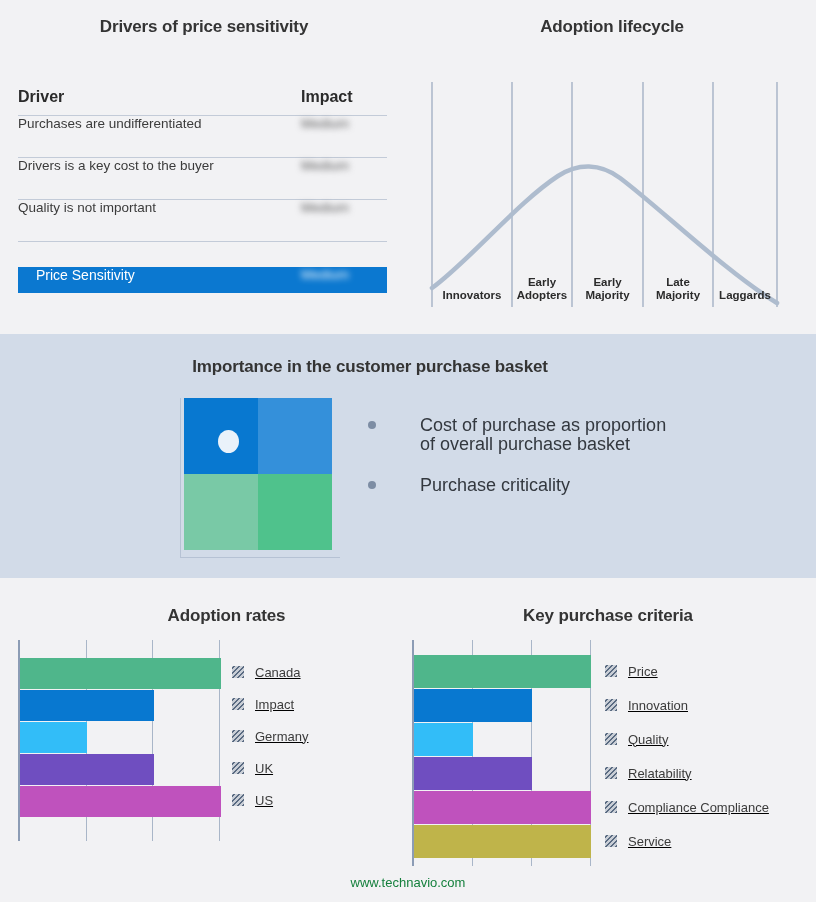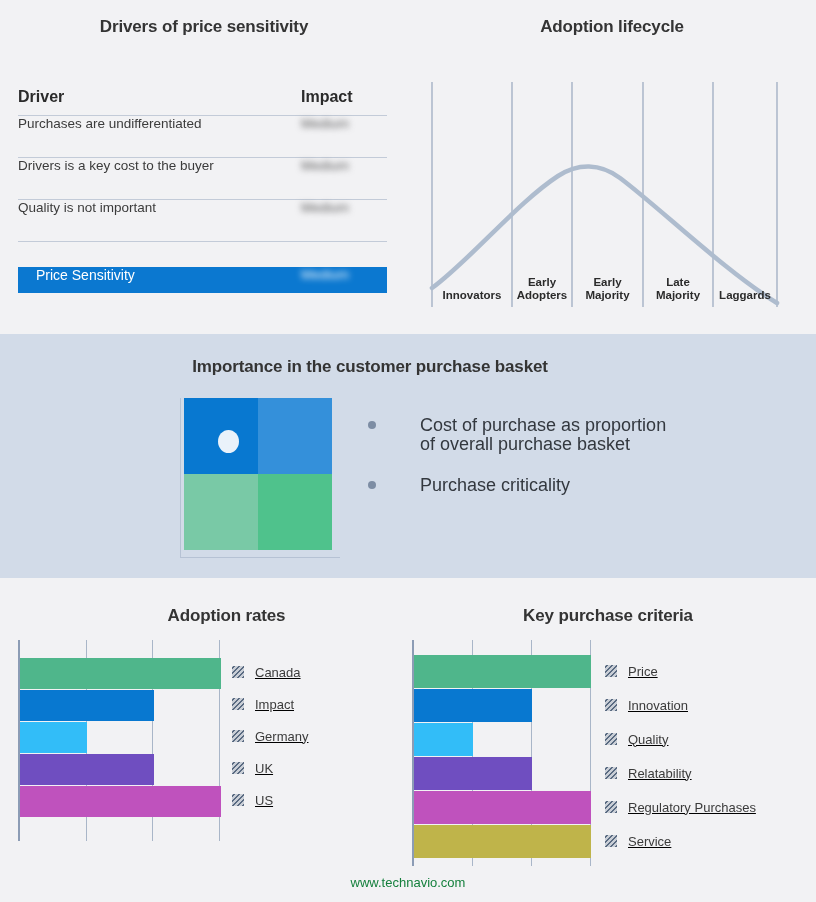--- a/index.html
+++ b/index.html
@@ -416,21 +416,21 @@
         <div class="bl-item" style="height: 34px;">
           <span class="bl-swatch"></span>
           <span class="bl-label">Quality</span>
         </div>
         <div class="bl-item" style="height: 34px;">
           <span class="bl-swatch"></span>
           <span class="bl-label">Relatability</span>
         </div>
         <div class="bl-item" style="height: 34px;">
           <span class="bl-swatch"></span>
-          <span class="bl-label">Regulatory Purchases</span>
+          <span class="bl-label">Compliance Compliance</span>
         </div>
         <div class="bl-item" style="height: 34px;">
           <span class="bl-swatch"></span>
           <span class="bl-label">Service</span>
         </div>
       </div>
   </div>
 
   <div id="footer">www.technavio.com</div>
 </div>

